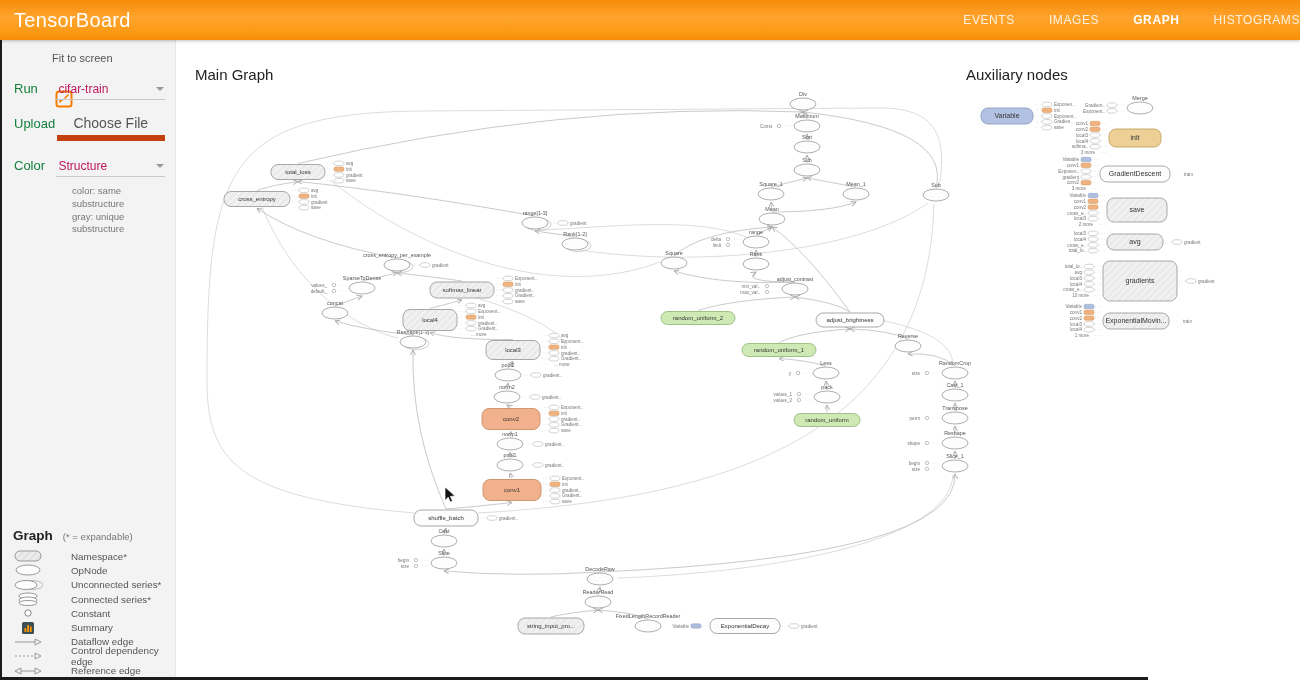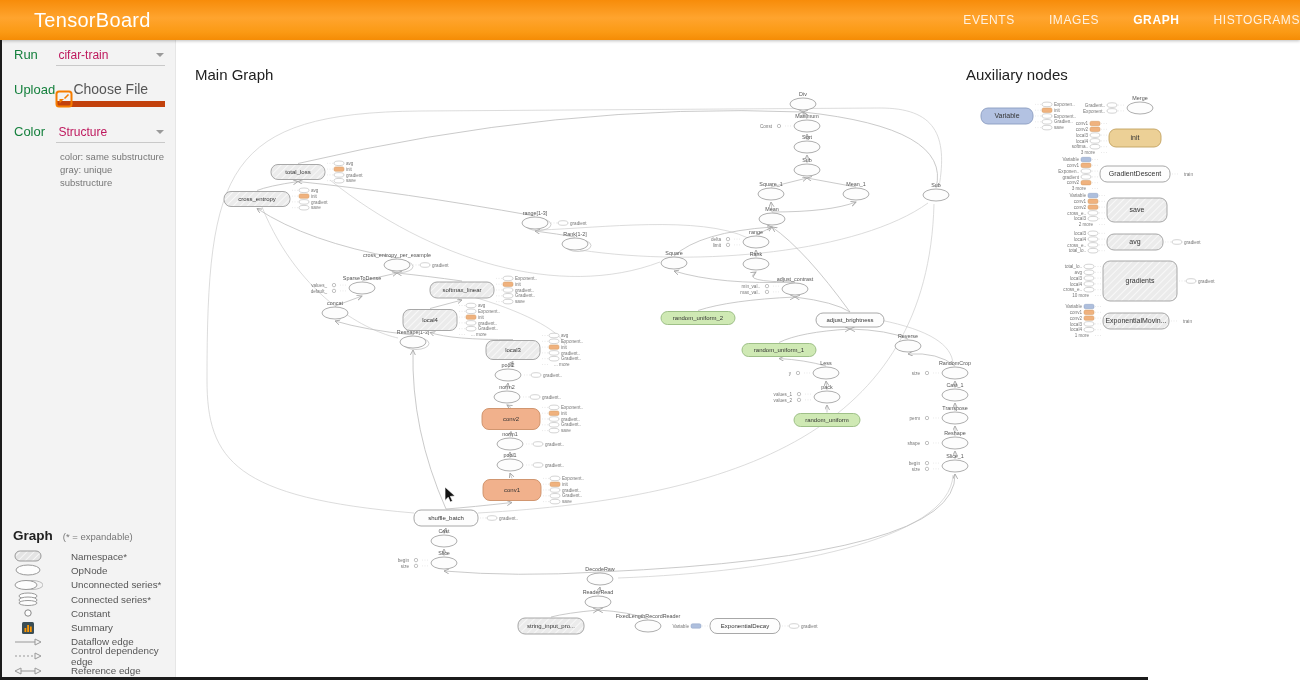--- a/index.html
+++ b/index.html
@@ -2,41 +2,41 @@
 <html><head>
 <meta charset="utf-8">
 <style>
   * { margin:0; padding:0; box-sizing:border-box; }
   html,body { width:1300px; height:680px; font-family:"Liberation Sans", sans-serif; background:#fff; overflow:hidden; }
   #app { position:relative; width:1300px; height:680px; background:#fff; }
 
   
   #header { position:absolute; left:0; top:0; width:1300px; height:40px;
     background:linear-gradient(180deg,#f78c0a 0%,#ffa42e 45%,#fb9a14 80%,#f58c05 100%);
-    display:flex; align-items:center; box-shadow:0 1px 3px rgba(0,0,0,.25); z-index:5;padding-left:20px; }
+    display:flex; align-items:center; box-shadow:0 1px 3px rgba(0,0,0,.25); z-index:5; }
   #header .title { color:#fff; font-size:20px; font-weight:500; letter-spacing:.3px; margin-left:14px; }
   #header nav { margin-left:auto; display:flex; gap:34px; }
   #header nav .tab { color:#fff; font-size:12px; font-weight:500; letter-spacing:.6px; opacity:.85; cursor:pointer; }
   #header nav .tab.active { font-weight:700; opacity:1; }
 
   
   #sidebar { position:absolute; left:0; top:40px; width:176px; height:640px; background:#f3f3f3;
     border-right:1px solid #e6e6e6; z-index:4; font-size:12px; color:#444; }
   .fit-row { display:flex; align-items:center; gap:12px; padding:12px 0 10px 52px; }
   .fit-row .fit-label { font-size:11px; color:#555; }
   #fit-btn { width:18px; height:18px; cursor:pointer; position:absolute; left:55px; top:50px; }
   .ctl-row { display:flex; align-items:baseline; padding:6px 10px 6px 14px; }
   .ctl-row .lbl { width:44px; font-size:13px; color:#15803d; }
   .select-box { position:relative; width:112px; border-bottom:1px solid #c9c9c9; padding:2px 12px 3px 2px;
     color:#be185d; font-size:12px; cursor:pointer; }
   .select-box .caret { position:absolute; right:1px; top:7px; width:0; height:0;
     border-left:4px solid transparent; border-right:4px solid transparent; border-top:4px solid #9a9a9a; }
   .file-box { width:112px; border-bottom:6px solid #c2410c; padding:3px 0 4px 0; text-align:center;
     color:#555; font-size:14px; cursor:pointer; }
-  .color-note { padding:2px 10px 0 60px; font-size:9.5px; color:#777; line-height:1.35; }
+  .color-note { padding:2px 10px 0 60px; font-size:9.5px; color:#777; line-height:1.35;margin-left:12px; }
 
   
   #legend { position:absolute; left:0; top:488px; width:176px; padding-left:13px; }
   #legend .legend-head { display:flex; align-items:baseline; gap:10px; margin-bottom:6px; }
   #legend .legend-head .g { font-size:13.5px; font-weight:700; color:#222; }
   #legend .legend-head .sub { font-size:9.5px; color:#777; }
   .legend-item { display:flex; align-items:center; gap:28px; height:14.3px; }
   .legend-item .ic { width:30px; display:flex; justify-content:center; }
   .legend-item .lt { font-size:9.8px; color:#555; }
 
@@ -65,20 +65,23 @@
       <span class="tab">HISTOGRAMS</span>
     </nav>
   </div>
 
   <div id="sidebar">
     <svg id="fit-btn" viewBox="0 0 18 18">
       <rect x="1.5" y="1.5" width="15" height="15" rx="2.5" fill="none" stroke="#f57c00" stroke-width="2"></rect>
       <path d="M4.5 13.5 L9 9 L4.5 9 Z" fill="#f57c00"></path>
       <path d="M13.5 4.5 L9.5 8.5" stroke="#f57c00" stroke-width="1.6"></path>
     </svg>
+    <div class="fit-row">
+      <span class="fit-label">Fit to screen</span>
+    </div>
     <div class="ctl-row">
       <span class="lbl">Run</span>
       <div class="select-box">
         <span>cifar-train</span>
         <span class="caret"></span>
       </div>
     </div>
     <div class="ctl-row">
       <span class="lbl">Upload</span>
       <div class="file-box">Choose File</div>

